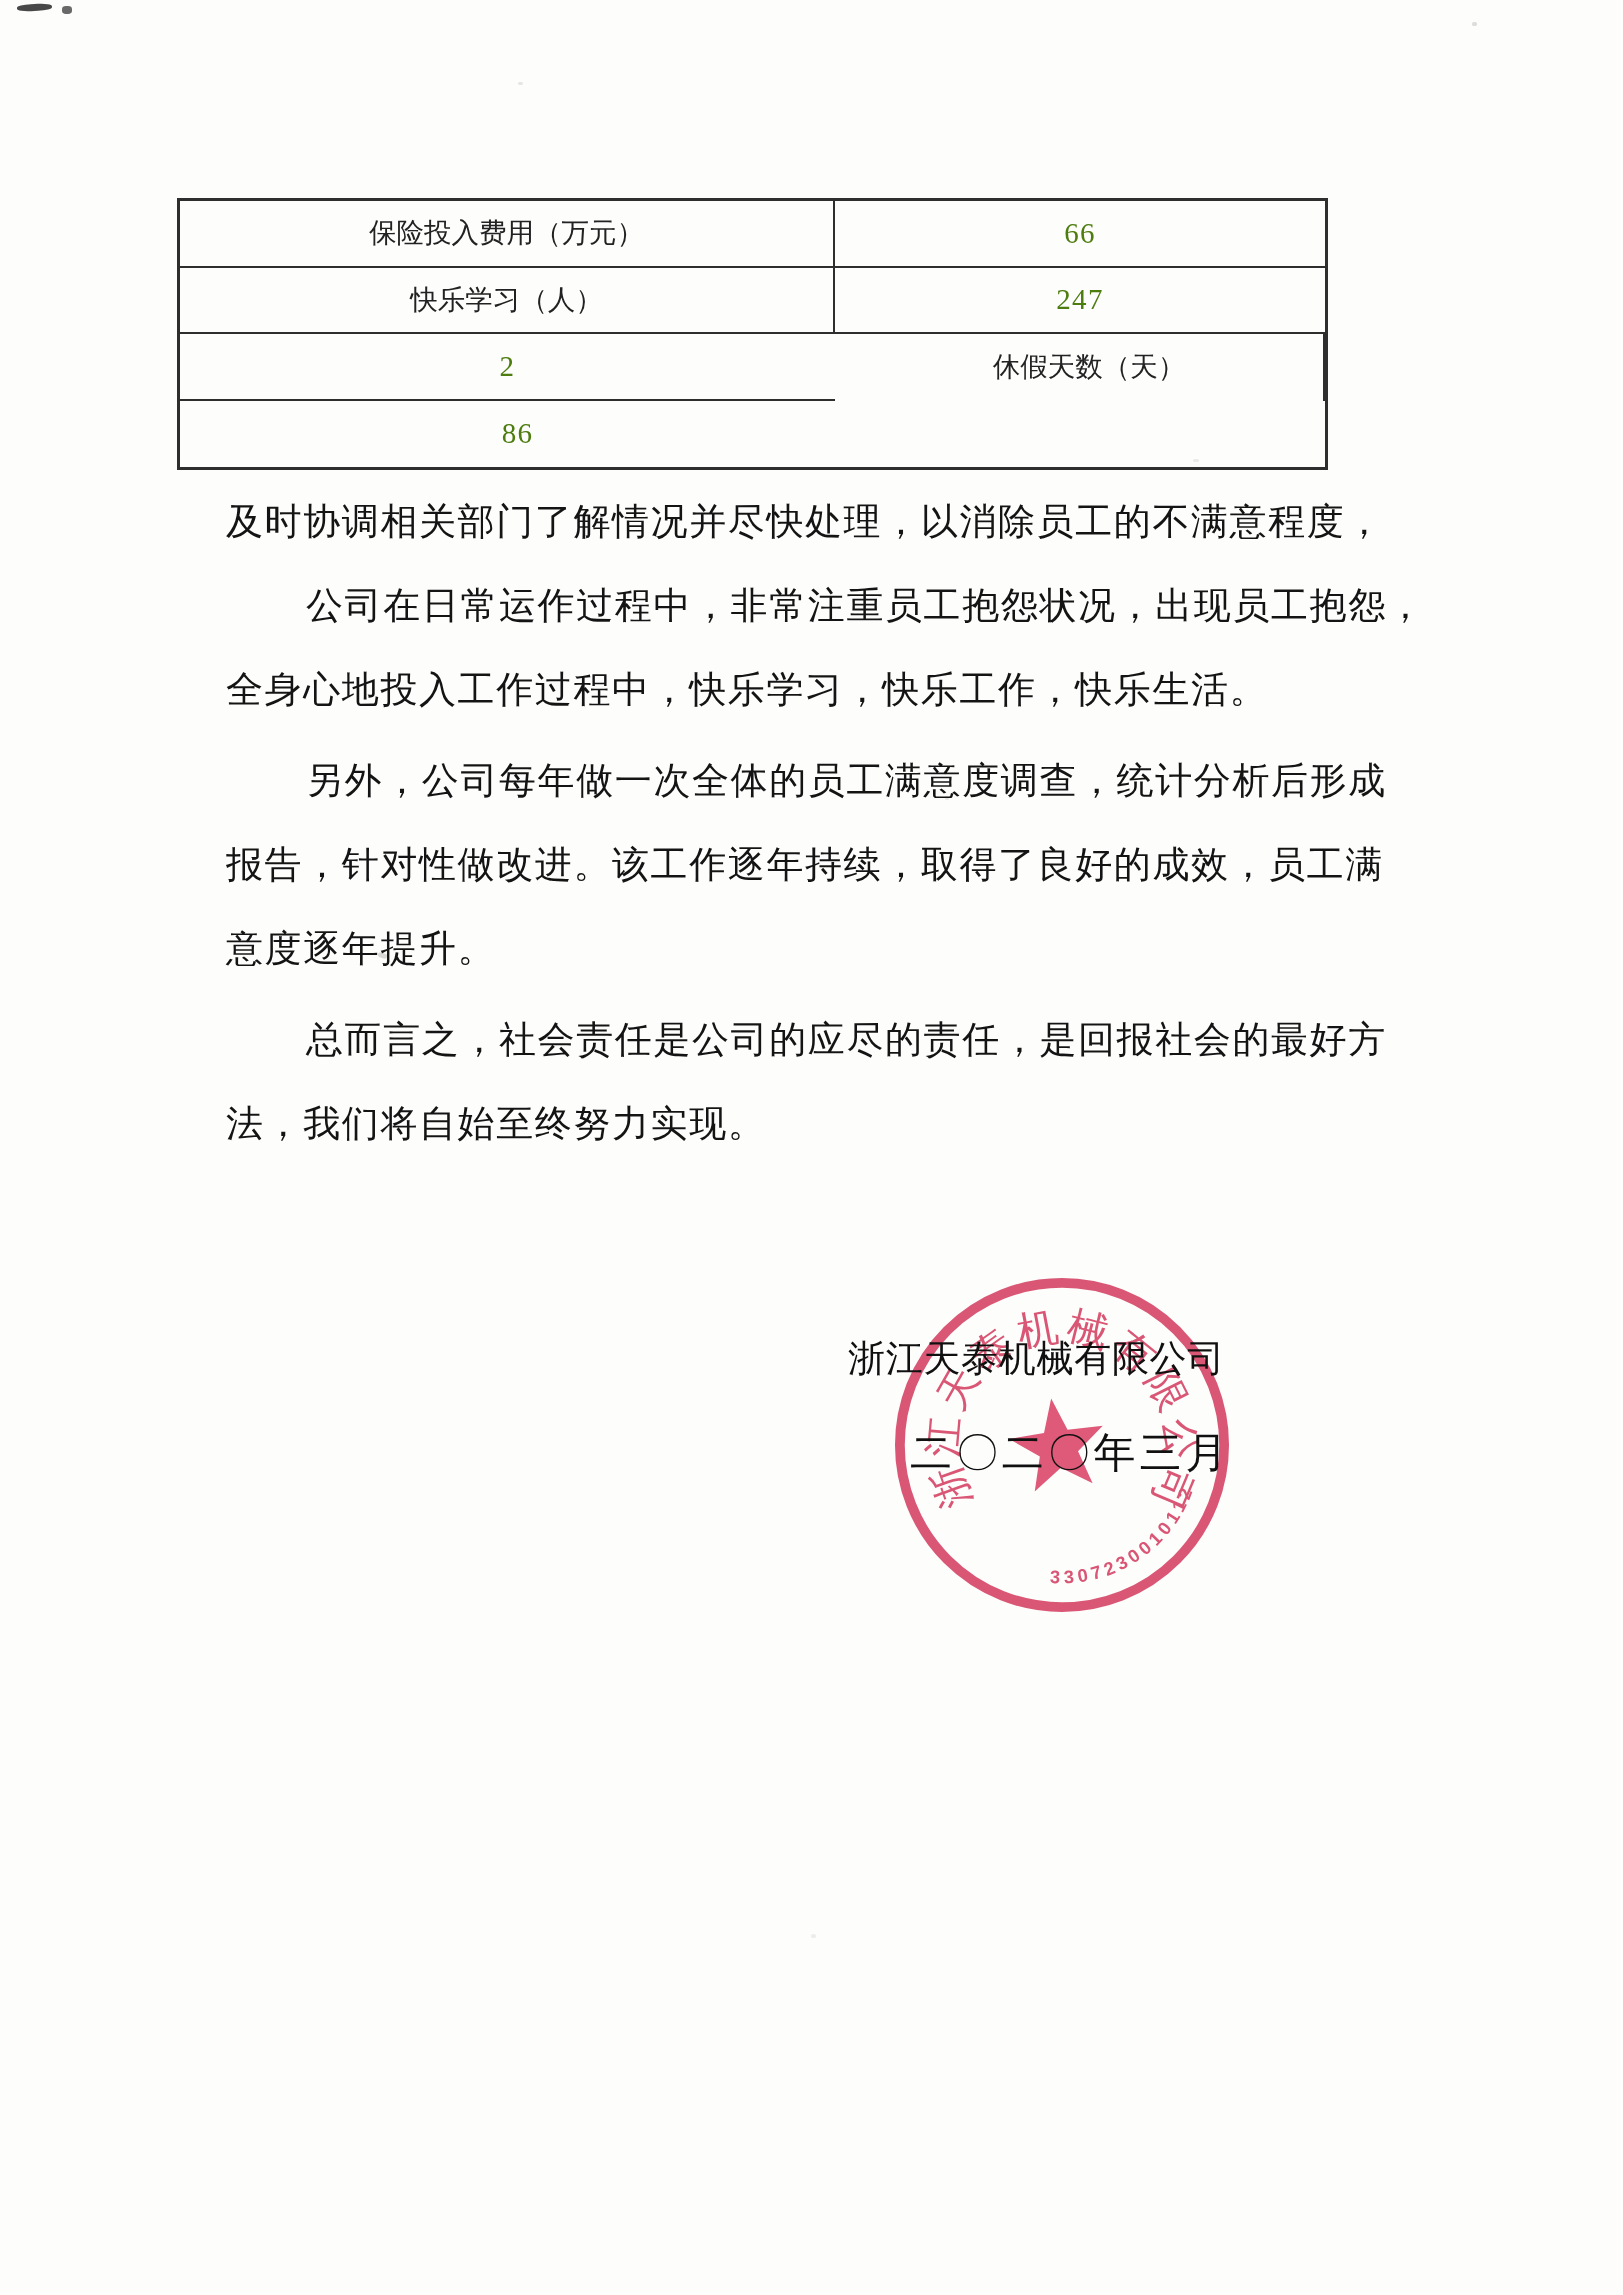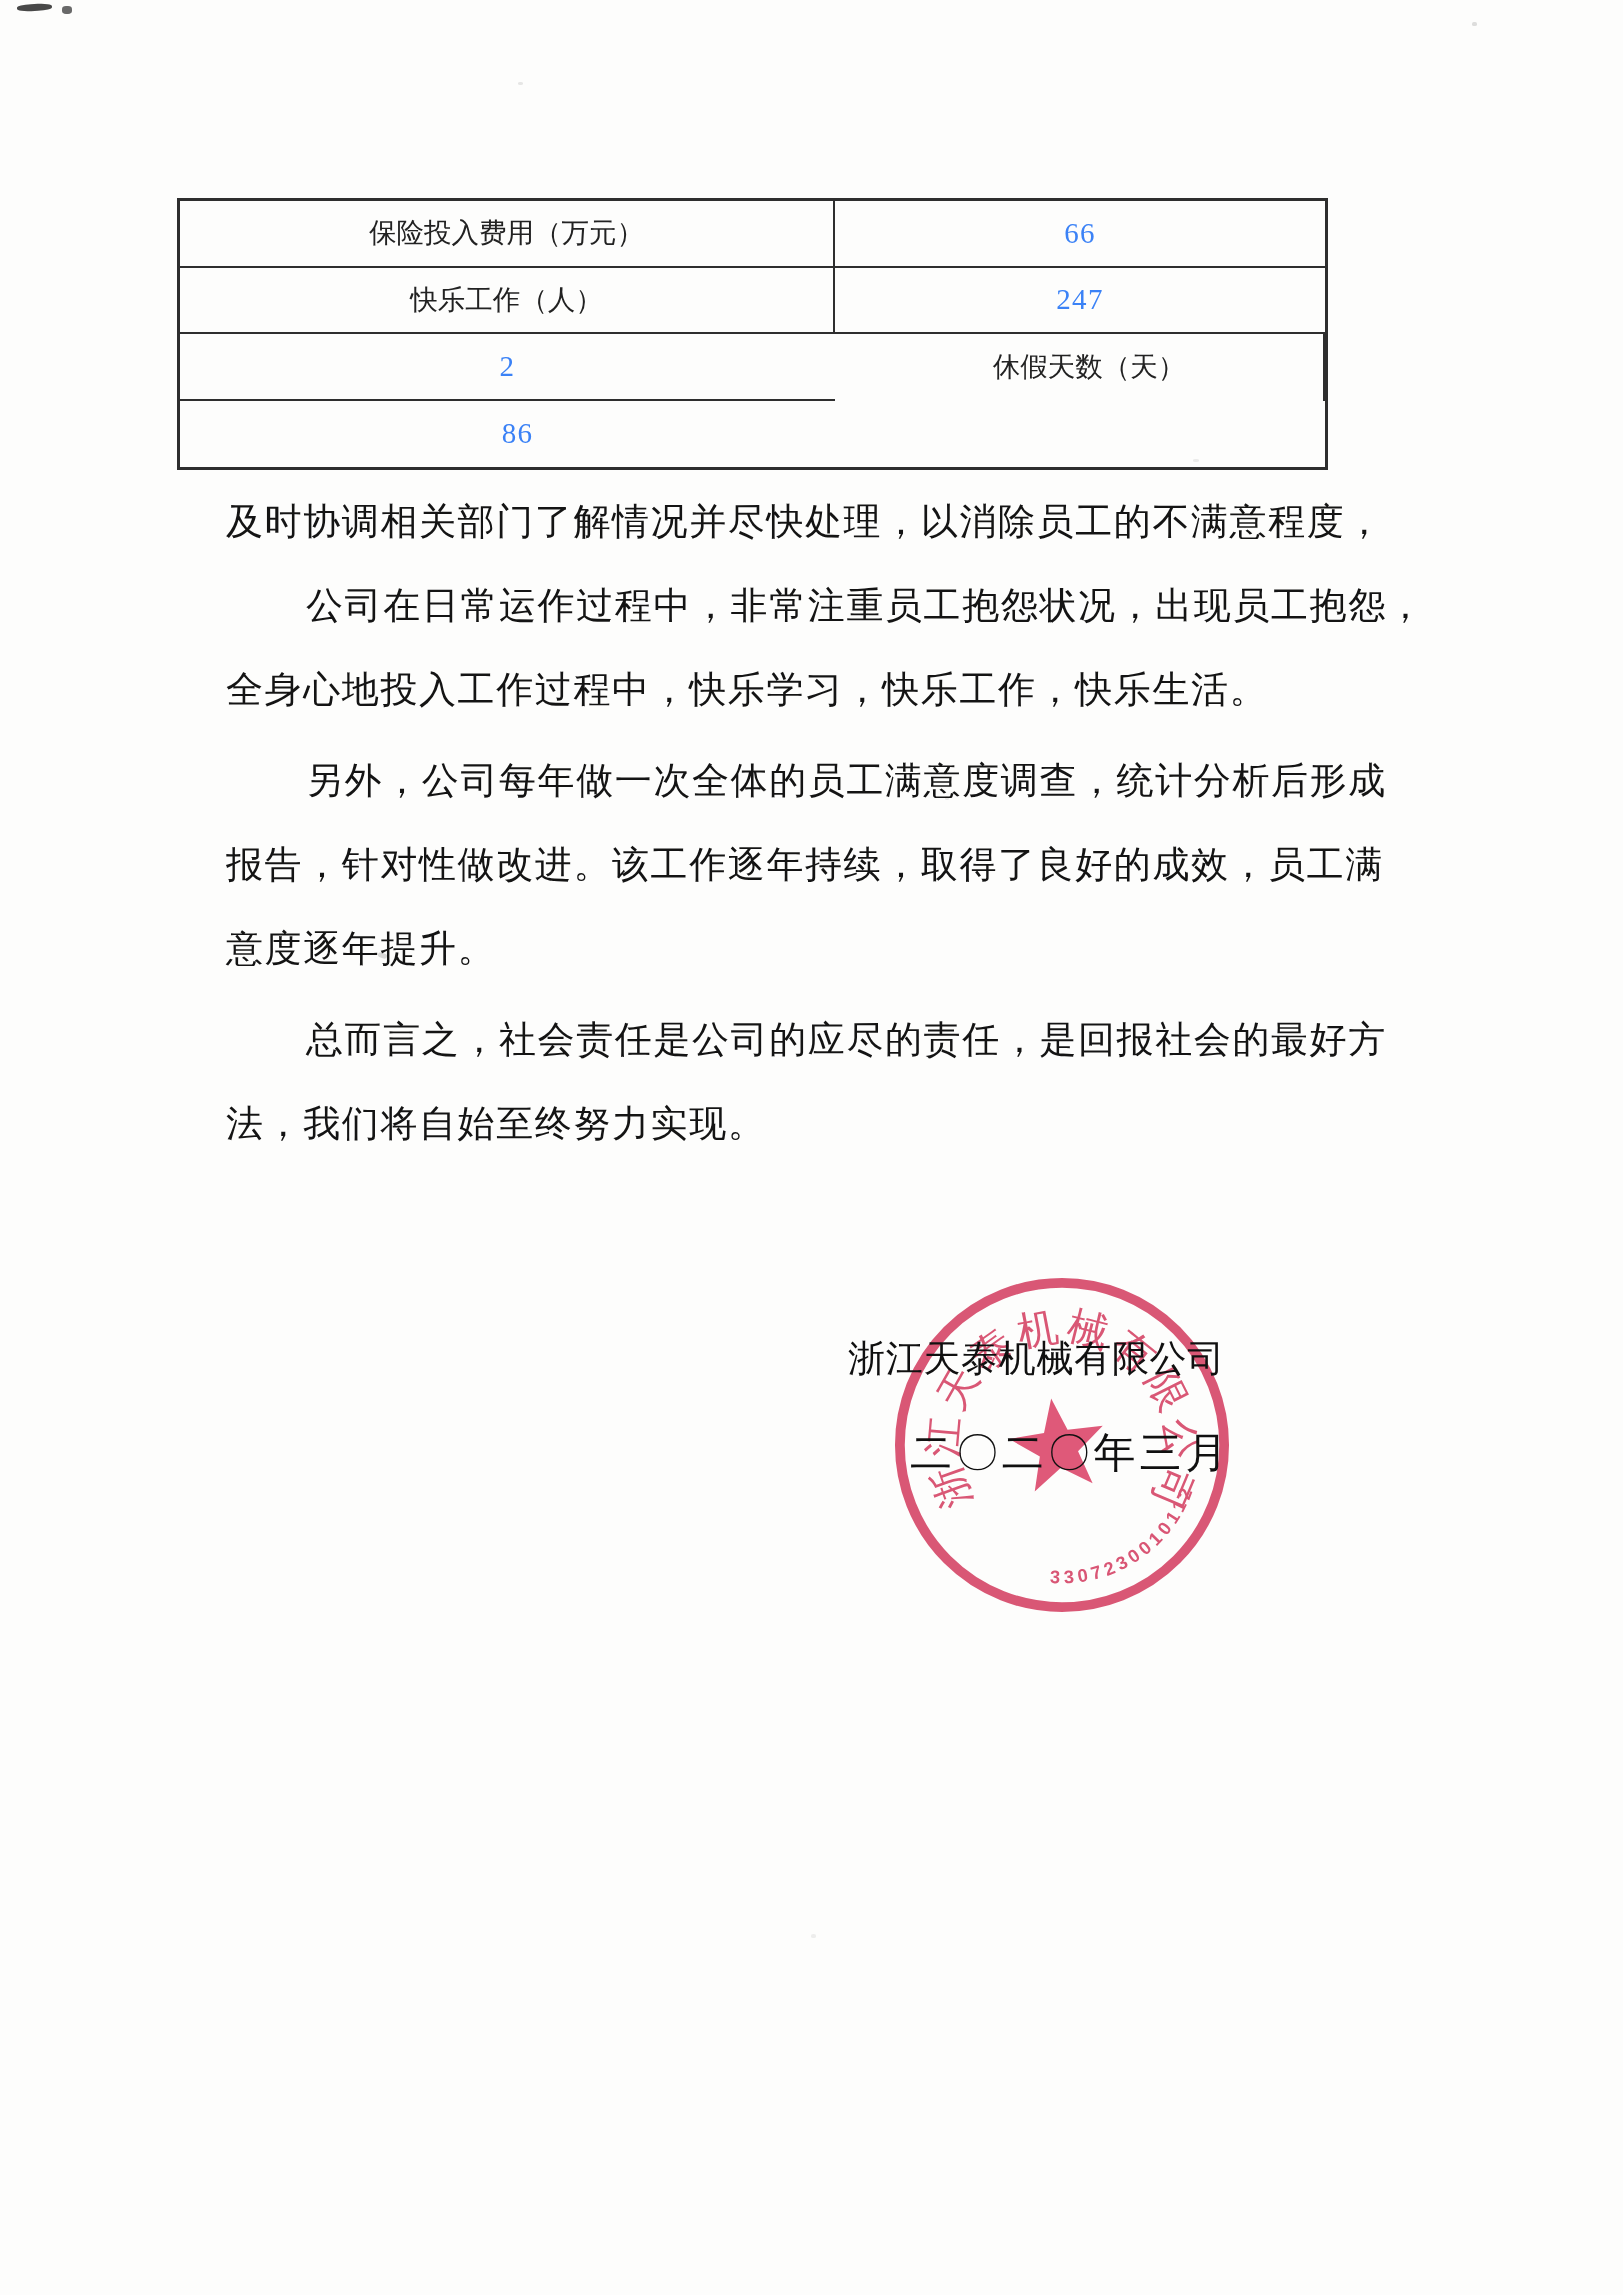--- a/index.html
+++ b/index.html
@@ -26,21 +26,21 @@
     display:flex;align-items:center;justify-content:center;
     border-bottom:2.6px solid #2e2e2e;
     overflow:hidden;
   }
   .cell.last{border-bottom:none;padding-left:20px;}
   .cell.label{
     border-right:2.6px solid #2e2e2e;
     font-size:27.5px;letter-spacing:0px;color:#222;
   }
   .cell.value{
-    font-size:29px;color:#3b82f6;letter-spacing:1.3px;
+    font-size:29px;color:#4d7c0f;letter-spacing:1.3px;
   }
   
   .body-text{
     position:absolute;left:226px;top:480px;width:1165px;
     font-size:37px;line-height:84px;letter-spacing:1.6px;
     color:#141414;
   }
   .para{margin:0 0 7.2px 0;}
   .line{white-space:nowrap;height:84px;}
   .indent{padding-left:80px;}
@@ -72,21 +72,21 @@
   .s8{left:811px;top:1934px;width:5.2px;height:3.9px;opacity:.07;}
 </style>
 </head>
 <body>
 
 <div class="page">
 
   <div class="doc-table">
     <div class="cell label">保险投入费用（万元）</div>
     <div class="cell value">66</div>
-    <div class="cell label">快乐工作（人）</div>
+    <div class="cell label">快乐学习（人）</div>
     <div class="cell value">247</div>
     <div class="cell value">2</div>
     <div class="cell label last">休假天数（天）</div>
     <div class="cell value last">86</div>
   </div>
 
   <div class="body-text">
     <div class="para">
       <div class="line">及时协调相关部门了解情况并尽快处理，以消除员工的不满意程度，</div>
       <div class="line indent">公司在日常运作过程中，非常注重员工抱怨状况，出现员工抱怨，</div>

